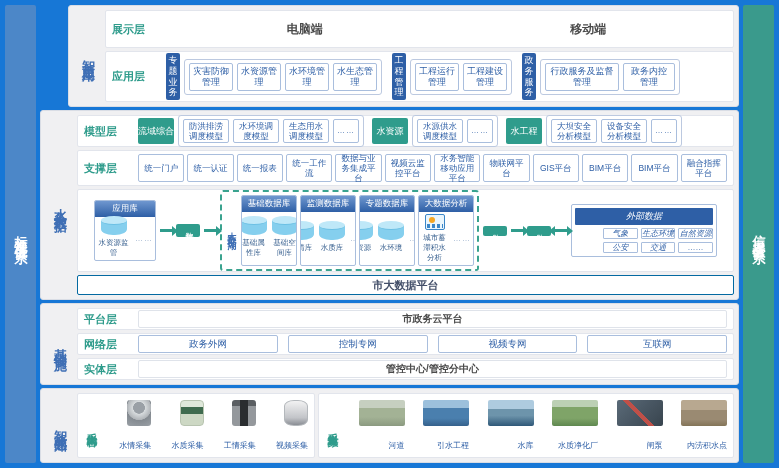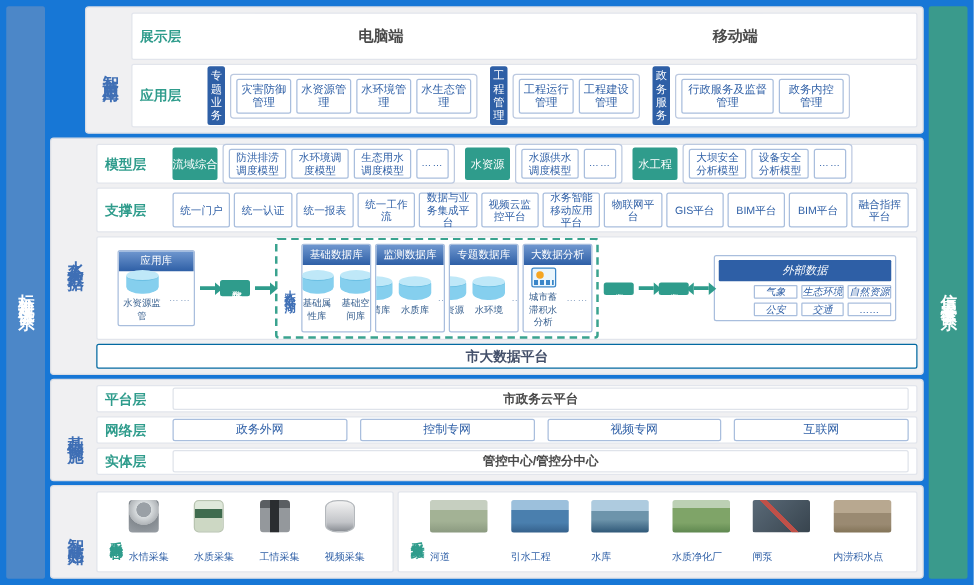--- a/index.html
+++ b/index.html
@@ -99,21 +99,21 @@
   .net { flex:1; height:18px; font-size:9.5px; }
 
   
   .sense-body { flex-direction:row !important; }
   .sense-box { background:#fff; border:1px solid #e2e5ec; border-radius:2px; display:flex; align-items:center;
                gap:4px; padding:3px 6px; }
   .sense-content { width:238px; flex:none; }
   .sense-objects { flex:1; min-width:0; }
   .sense-label { color:#2f9c8c; font-weight:bold; font-size:11px; flex:none; display:flex; align-items:center; }
   .sense-label .v { letter-spacing:1px; }
-  .sense-item { flex:1; display:flex; flex-direction:column; align-items:flex-start; justify-content:center; gap:14px;
+  .sense-item { flex:1; display:flex; flex-direction:column; align-items:flex-end; justify-content:center; gap:14px;
                 font-size:8px; color:#2e5fa6; text-align:center; min-width:0; }
   .dev { width:24px; height:26px; border-radius:3px; }
   .dev-flow { background:radial-gradient(circle at 50% 30%,#9aa0a6 26%,#d8dcde 28%,#b0b4b8 55%,#848a90 57%,#9aa0a6); }
   .dev-quality { background:linear-gradient(180deg,#dfe8da 0 25%,#3f6b4e 25% 55%,#cdd8c4 55%); border:1px solid #b8c4b0; border-radius:4px; }
   .dev-work { background:linear-gradient(90deg,transparent 0 35%,#2a2d30 35% 65%,transparent 65%),linear-gradient(180deg,#5a5e62 0 25%,#94989c 25%); }
   .dev-video { background:linear-gradient(180deg,#f2f2f2,#c2c4c8 70%,#8a8e94); border-radius:10px/6px; border:1px solid #b4b8bc; }
   .photo { width:46px; height:26px; border-radius:2px; }
   .ph-river { background:linear-gradient(180deg,#c6cfc0 0 30%,#a3b295 30% 65%,#8b9a80); }
   .ph-divert { background:linear-gradient(180deg,#9cc0dc 0 30%,#4a7fae 30% 70%,#35618c); }
   .ph-reservoir { background:linear-gradient(180deg,#aecbdf 0 35%,#6d94ab 35% 60%,#2f5878); }

